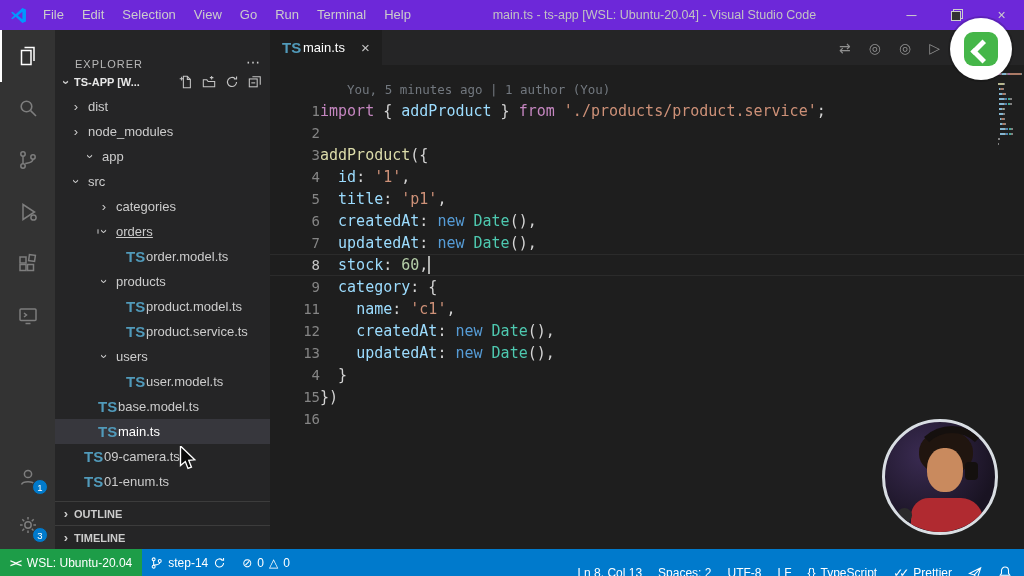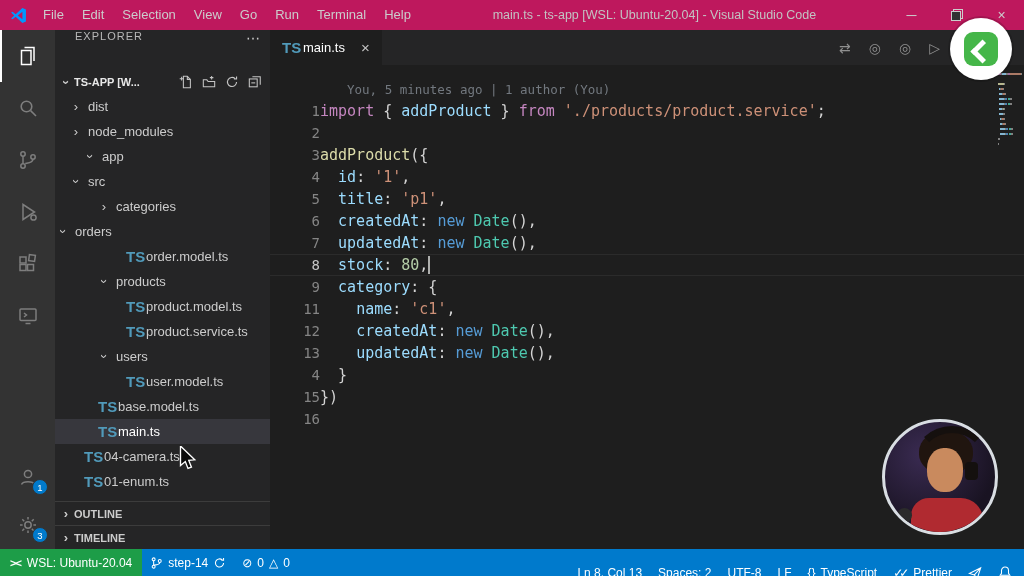--- a/index.html
+++ b/index.html
@@ -1,20 +1,20 @@
 <!DOCTYPE html>
 <html><head>
 <meta charset="utf-8">
 <style>
   html,body{margin:0;padding:0;background:#000;}
   .app{position:relative;width:1024px;height:576px;overflow:hidden;background:#1e1e1e;
        font-family:"Liberation Sans",sans-serif;-webkit-font-smoothing:antialiased;}
 
   
-  .titlebar{height:30px;background:#be185d;display:flex;align-items:center;color:#cccccc;
+  .titlebar{height:30px;background:#6d28d9;display:flex;align-items:center;color:#cccccc;
             font-size:13px;position:relative;z-index:10;}
   .vscode-logo{width:17px;height:17px;margin:0 7px 0 10px;flex:none;}
   .menus{display:flex;height:30px;align-items:center;}
   .menu-item{padding:0 9px;line-height:30px;cursor:default;white-space:nowrap;}
   .win-title{flex:1;text-align:center;white-space:nowrap;overflow:hidden;font-size:12.5px;color:#c3c3c3;}
   .win-controls{display:flex;position:relative;z-index:60;}
   .win-btn{width:45px;height:30px;display:flex;align-items:center;justify-content:center;font-size:14px;color:#cccccc;}
   .restore-glyph{position:relative;width:12px;height:12px;}
   .restore-glyph::before{content:"";position:absolute;top:0;right:0;width:8px;height:8px;border:1px solid #ccc;}
   .restore-glyph::after{content:"";position:absolute;bottom:0;left:0;width:8px;height:8px;border:1px solid #ccc;background:#323233;}
@@ -26,21 +26,21 @@
   .activitybar{width:55px;background:#333333;display:flex;flex-direction:column;flex:none;}
   .ab-item{height:52px;display:flex;align-items:center;justify-content:center;position:relative;color:#7e7e7e;box-sizing:border-box;}
   .ab-item.active{color:#ffffff;border-left:2px solid #ffffff;padding-right:2px;}
   .ab-bottom{margin-top:auto;}
   .ab-bottom .ab-item{height:48px;}
   .ab-badge{position:absolute;right:7px;bottom:6px;min-width:16px;height:16px;border-radius:50%;
             background:#007acc;color:#fff;font-size:9.5px;display:flex;align-items:center;justify-content:center;border:1px solid #333;box-sizing:border-box;}
 
   
   .sidebar{width:215px;background:#252526;display:flex;flex-direction:column;color:#cccccc;font-size:13px;flex:none;position:relative;}
-  .sb-header{height:40px;display:flex;align-items:flex-start;padding:0 10px 0 20px;font-size:11px;color:#b8b8b8;letter-spacing:1px;flex:none;}
+  .sb-header{height:40px;display:flex;align-items:flex-end;padding:0 10px 0 20px;font-size:11px;color:#b8b8b8;letter-spacing:1px;flex:none;}
   .sb-more{margin-left:auto;font-size:14px;letter-spacing:0;color:#cccccc;cursor:pointer;}
   .section-row{height:24px;display:flex;align-items:center;padding:0 8px 0 3px;font-weight:bold;font-size:11px;color:#e8e8e8;flex:none;}
   .section-actions{margin-left:auto;display:flex;gap:9px;align-items:center;color:#c5c5c5;}
   .section-actions svg{display:block;}
   .tree{flex:1;overflow:hidden;}
   .tree-row{height:25px;display:flex;align-items:center;cursor:pointer;white-space:nowrap;}
   .tree-row.selected{background:#37373d;color:#ffffff;}
   .twistie{width:16px;flex:none;text-align:center;font-size:13px;color:#cccccc;display:inline-block;transform:rotate(0deg);}
   .twistie.open{transform:rotate(90deg);}
   .ts-ic{width:16px;flex:none;text-align:left;color:#519aba;font-size:15px;font-weight:bold;}
@@ -228,21 +228,21 @@
             <span class="tree-label">app</span>
           </div>
           <div class="tree-row" style="padding-left: 13px;">
             <span class="twistie open">›</span>
             <span class="tree-label">src</span>
           </div>
           <div class="tree-row" style="padding-left: 41px;">
             <span class="twistie">›</span>
             <span class="tree-label">categories</span>
           </div>
-          <div class="tree-row" style="">
+          <div class="tree-row" style="padding-left: 41px; text-decoration: underline;">
             <span class="twistie open">›</span>
             <span class="tree-label">orders</span>
           </div>
           <div class="tree-row" style="padding-left: 71px;">
             <span class="ts-ic">TS</span>
             <span class="tree-label">order.model.ts</span>
           </div>
           <div class="tree-row" style="padding-left: 41px;">
             <span class="twistie open">›</span>
             <span class="tree-label">products</span>
@@ -266,21 +266,21 @@
           <div class="tree-row" style="padding-left: 43px;">
             <span class="ts-ic">TS</span>
             <span class="tree-label">base.model.ts</span>
           </div>
           <div class="tree-row selected" style="padding-left: 43px;">
             <span class="ts-ic">TS</span>
             <span class="tree-label">main.ts</span>
           </div>
           <div class="tree-row" style="padding-left: 29px;">
             <span class="ts-ic">TS</span>
-            <span class="tree-label">04-camera.ts</span>
+            <span class="tree-label">09-camera.ts</span>
           </div>
           <div class="tree-row" style="padding-left: 29px;">
             <span class="ts-ic">TS</span>
             <span class="tree-label">01-enum.ts</span>
           </div>
         </div>
       <div id="panels">
           <div class="panel-row">
             <span class="twistie">›</span>
             <span>OUTLINE</span>
@@ -309,21 +309,21 @@
       <div class="editor-body">
         <div class="blame">You, 5 minutes ago | 1 author (You)</div>
         <div id="code">
             <div class="code-line"><span class="ln">1</span><span class="ltext"><span class="tk-kw">import </span><span class="tk-pl">{ </span><span class="tk-var">addProduct</span><span class="tk-pl"> } </span><span class="tk-kw">from </span><span class="tk-str">'./products/product.service'</span><span class="tk-pl">;</span></span></div>
             <div class="code-line"><span class="ln">2</span><span class="ltext"></span></div>
             <div class="code-line"><span class="ln">3</span><span class="ltext"><span class="tk-fn">addProduct</span><span class="tk-pl">({</span></span></div>
             <div class="code-line"><span class="ln">4</span><span class="ltext"><span class="tk-pl">  </span><span class="tk-var">id</span><span class="tk-pl">: </span><span class="tk-str">'1'</span><span class="tk-pl">,</span></span></div>
             <div class="code-line"><span class="ln">5</span><span class="ltext"><span class="tk-pl">  </span><span class="tk-var">title</span><span class="tk-pl">: </span><span class="tk-str">'p1'</span><span class="tk-pl">,</span></span></div>
             <div class="code-line"><span class="ln">6</span><span class="ltext"><span class="tk-pl">  </span><span class="tk-var">createdAt</span><span class="tk-pl">: </span><span class="tk-kw2">new</span><span class="tk-pl"> </span><span class="tk-cls">Date</span><span class="tk-pl">(),</span></span></div>
             <div class="code-line"><span class="ln">7</span><span class="ltext"><span class="tk-pl">  </span><span class="tk-var">updatedAt</span><span class="tk-pl">: </span><span class="tk-kw2">new</span><span class="tk-pl"> </span><span class="tk-cls">Date</span><span class="tk-pl">(),</span></span></div>
-            <div class="code-line active"><span class="ln">8</span><span class="ltext"><span class="tk-pl">  </span><span class="tk-var">stock</span><span class="tk-pl">: </span><span class="tk-num">80</span><span class="tk-pl">,</span><span class="cursor"></span></span></div>
+            <div class="code-line active"><span class="ln">8</span><span class="ltext"><span class="tk-pl">  </span><span class="tk-var">stock</span><span class="tk-pl">: </span><span class="tk-num">60</span><span class="tk-pl">,</span><span class="cursor"></span></span></div>
             <div class="code-line"><span class="ln">9</span><span class="ltext"><span class="tk-pl">  </span><span class="tk-var">category</span><span class="tk-pl">: {</span></span></div>
             <div class="code-line"><span class="ln">11</span><span class="ltext"><span class="tk-pl">    </span><span class="tk-var">name</span><span class="tk-pl">: </span><span class="tk-str">'c1'</span><span class="tk-pl">,</span></span></div>
             <div class="code-line"><span class="ln">12</span><span class="ltext"><span class="tk-pl">    </span><span class="tk-var">createdAt</span><span class="tk-pl">: </span><span class="tk-kw2">new</span><span class="tk-pl"> </span><span class="tk-cls">Date</span><span class="tk-pl">(),</span></span></div>
             <div class="code-line"><span class="ln">13</span><span class="ltext"><span class="tk-pl">    </span><span class="tk-var">updatedAt</span><span class="tk-pl">: </span><span class="tk-kw2">new</span><span class="tk-pl"> </span><span class="tk-cls">Date</span><span class="tk-pl">(),</span></span></div>
             <div class="code-line"><span class="ln">4</span><span class="ltext"><span class="tk-pl">  }</span></span></div>
             <div class="code-line"><span class="ln">15</span><span class="ltext"><span class="tk-pl">})</span></span></div>
             <div class="code-line"><span class="ln">16</span><span class="ltext"></span></div>
           </div>
         <div class="minimap" id="minimap">
             <div class="mm-line">

